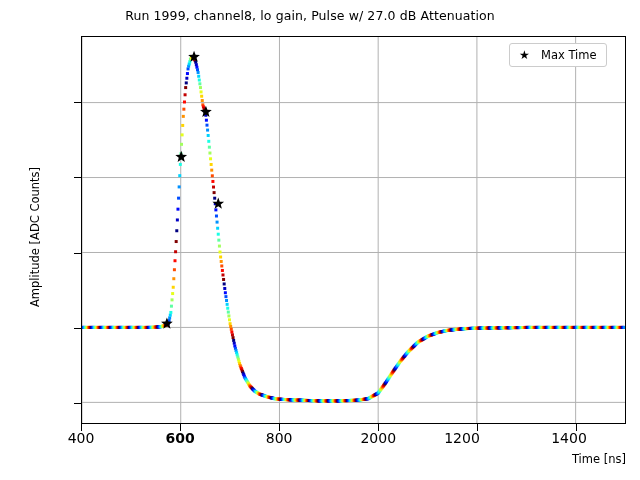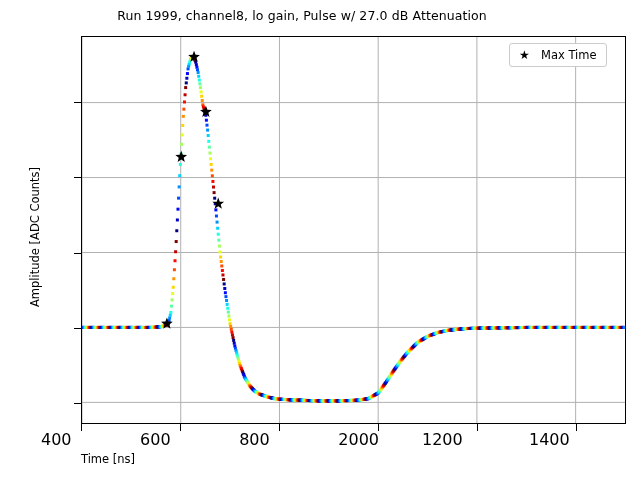--- a/index.html
+++ b/index.html
@@ -1,43 +1,43 @@
 <!DOCTYPE html>
 <html><head>
 <meta charset="utf-8">
 <style>
   html,body{margin:0;padding:0;background:#ffffff;}
   body{width:640px;height:480px;overflow:hidden;
        font-family:"DejaVu Sans","Liberation Sans",sans-serif;}
   #figure{position:relative;width:640px;height:480px;background:#ffffff;}
 
   #plot-title{
-    position:absolute;left:8px;top:8px;width:588px;text-align:center;
+    position:absolute;left:16px;top:8px;width:588px;text-align:center;
     font-size:12.5px;color:#000000;letter-spacing:.1px;white-space:nowrap;
   }
 
   #axes{
     position:absolute;left:81px;top:36px;width:545px;height:388px;
     background:#ffffff;border:1.2px solid #000000;box-sizing:border-box;
   }
   #grid-layer,#data-layer,#marker-layer{
     position:absolute;left:0;top:0;width:100%;height:100%;
   }
   #grid-layer line{stroke:#b0b0b0;stroke-width:1;}
   .tick-label-x{
-    position:absolute;top:430px;text-align:left;width:80px;
-    font-size:16px;color:#000000;transform:translateX(-50%);
+    position:absolute;top:430px;text-align:center;width:80px;
+    font-size:14px;color:#000000;transform:translateX(-50%);
   }
   .tick-mark-y{position:absolute;left:74px;width:7px;height:0;
     border-top:1.2px solid #000000;}
   .tick-mark-x{position:absolute;top:424px;width:0;height:7px;
     border-left:1.2px solid #000000;}
 
   #xlabel{
-    position:absolute;left:81px;top:452px;width:545px;text-align:left;
+    position:absolute;left:81px;top:452px;width:545px;text-align:right;
     font-size:11.5px;color:#000000;
   }
   #ylabel{
     position:absolute;left:-95px;top:230px;width:260px;text-align:center;
     font-size:11.5px;color:#000000;
     transform:rotate(-90deg);transform-origin:center center;
   }
 
   #legend{
     position:absolute;left:509px;top:43px;
@@ -998,21 +998,21 @@
   </div>
 
   <div id="tick-container">
       <div class="tick-mark-y" style="top: 403.282px;"></div>
       <div class="tick-mark-y" style="top: 327.942px;"></div>
       <div class="tick-mark-y" style="top: 252.602px;"></div>
       <div class="tick-mark-y" style="top: 177.262px;"></div>
       <div class="tick-mark-y" style="top: 101.922px;"></div>
       <div class="tick-label-x" style="left: 81px;">400</div>
       <div class="tick-mark-x" style="left: 81px;"></div>
-      <div class="tick-label-x" style="left: 180.091px;">600</div>
+      <div class="tick-label-x" style="left: 180.091px; font-weight: bold;">600</div>
       <div class="tick-mark-x" style="left: 180.091px;"></div>
       <div class="tick-label-x" style="left: 279.182px;">800</div>
       <div class="tick-mark-x" style="left: 279.182px;"></div>
       <div class="tick-label-x" style="left: 378.273px;">2000</div>
       <div class="tick-mark-x" style="left: 378.273px;"></div>
       <div class="tick-label-x" style="left: 462px;">1200</div>
       <div class="tick-mark-x" style="left: 477.364px;"></div>
       <div class="tick-label-x" style="left: 569px;">1400</div>
       <div class="tick-mark-x" style="left: 576.455px;"></div>
     </div>

